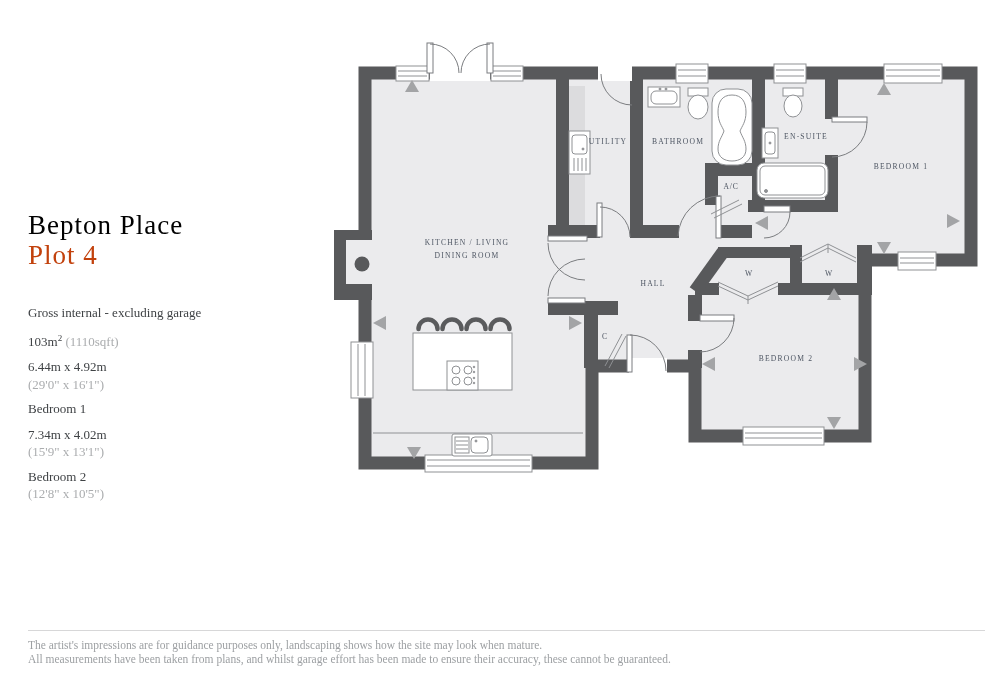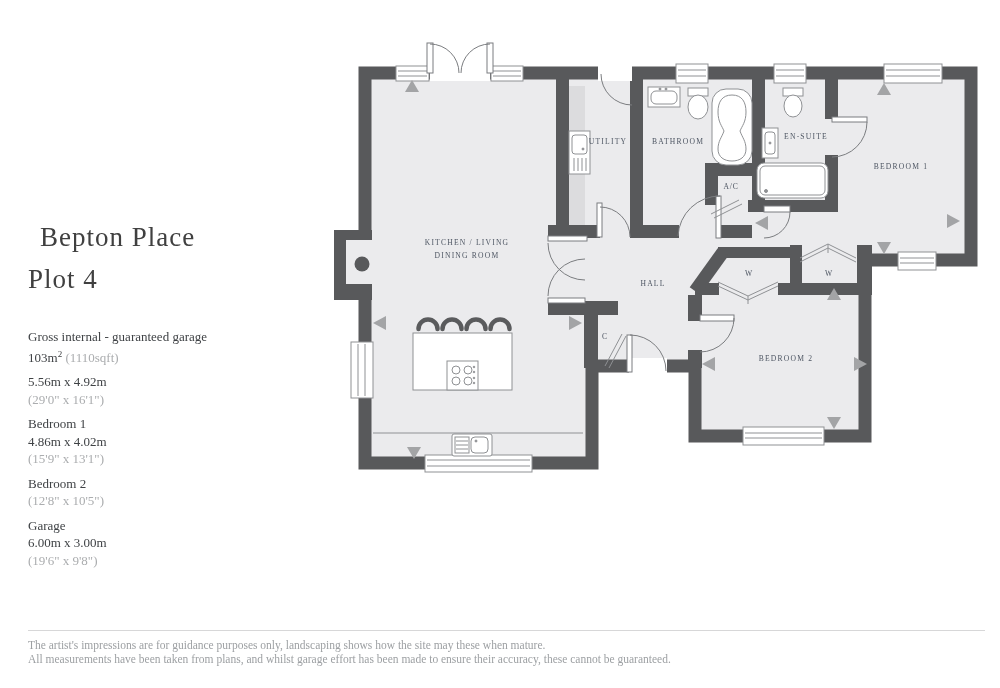--- a/index.html
+++ b/index.html
@@ -1,67 +1,62 @@
 <!DOCTYPE html>
 <html><head>
 <meta charset="utf-8">
 <style>
   html,body{margin:0;padding:0;background:#ffffff;width:1000px;height:688px;overflow:hidden;
     font-family:"Liberation Serif", serif;}
   .page{position:relative;width:1000px;height:688px;background:#fff;}
   .left-panel{position:absolute;left:28px;top:210px;width:280px;}
-  .dev-title{font-size:27px;font-weight:normal;letter-spacing:1px;color:#404040;margin:12px;line-height:30px;}
-  .plot-sub{font-size:27px;font-weight:normal;letter-spacing:1px;color:#404040;margin:0;line-height:30px;}
+  .dev-title{font-size:27px;font-weight:normal;letter-spacing:1px;color:#000000;margin:0;line-height:30px;}
+  .plot-sub{font-size:27px;font-weight:normal;letter-spacing:1px;color:#c2410c;margin:0;line-height:30px;}
   .specs{margin-top:34px;font-size:13px;color:#3f4245;line-height:17.5px;}
   .spec-block{margin-bottom:7px;}
   .spec-name{color:#3f4245;}
-  .spec-metric{color:#3f4245;}
+  .spec-metric{color:#3f4245;margin-top:8px;}
   .spec-metric sup{font-size:9px;}
   .spec-imperial{color:#abadaf;}
   .plan-svg{position:absolute;left:0;top:0;}
   .footer{position:absolute;left:28px;top:630px;width:957px;}
   .footer-rule{border:none;border-top:1px solid #d7d7d8;margin:0 0 8px 0;}
   .footer-line{font-size:11.5px;color:#9da0a3;line-height:13.5px;}
 </style>
 </head>
 <body>
 
 <div class="page">
 
   <div class="left-panel">
     <h1 class="dev-title">Bepton Place</h1>
     <h2 class="plot-sub">Plot 4</h2>
 
     <div class="specs">
       <div class="spec-block">
-        <div class="spec-name">Gross internal - guaranteed garage</div>
+        <div class="spec-name">Gross internal - excluding garage</div>
         <div class="spec-metric"><span>103m</span><sup>2</sup> <span class="spec-imperial">(1110sqft)</span></div>
       </div>
 
       <div class="spec-block">
-        <div class="spec-metric">5.56m x 4.92m</div>
+        <div class="spec-metric">6.44m x 4.92m</div>
         <div class="spec-imperial">(29'0" x 16'1")</div>
       </div>
 
       <div class="spec-block">
         <div class="spec-name">Bedroom 1</div>
-        <div class="spec-metric">4.86m x 4.02m</div>
+        <div class="spec-metric">7.34m x 4.02m</div>
         <div class="spec-imperial">(15'9" x 13'1")</div>
       </div>
 
       <div class="spec-block">
         <div class="spec-name">Bedroom 2</div>
         <div class="spec-imperial">(12'8" x 10'5")</div>
       </div>
 
-      <div class="spec-block">
-        <div class="spec-name">Garage</div>
-        <div class="spec-metric">6.00m x 3.00m</div>
-        <div class="spec-imperial">(19'6" x 9'8")</div>
-      </div>
     </div>
   </div>
 
   <svg class="plan-svg" width="1000" height="688" viewBox="0 0 1000 688">
 
     <g>
       <path d="M 365 73 L 971 73 L 971 260 L 865 260 L 865 436 L 695 436 L 695 366 L 592 366 L 592 463 L 365 463 Z" fill="#ebebed" stroke="#58595b" stroke-width="13"></path>
 
       <g>
         <rect x="334" y="230" width="38" height="70" fill="#58595b"></rect>
@@ -310,17 +305,17 @@
       <text x="653" y="286">HALL</text>
       <text x="749" y="276" letter-spacing="0.8">W</text>
       <text x="829" y="276" letter-spacing="0.8">W</text>
       <text x="605" y="339" letter-spacing="0.8">C</text>
       <text x="786" y="361">BEDROOM 2</text>
     </g>
   </svg>
 
   <div class="footer">
     <hr class="footer-rule">
-    <div class="footer-line">The artist's impressions are for guidance purposes only, landscaping shows how the site may these when mature.</div>
+    <div class="footer-line">The artist's impressions are for guidance purposes only, landscaping shows how the site may look when mature.</div>
     <div class="footer-line">All measurements have been taken from plans, and whilst garage effort has been made to ensure their accuracy, these cannot be guaranteed.</div>
   </div>
 
 </div>
 
 </body></html>

